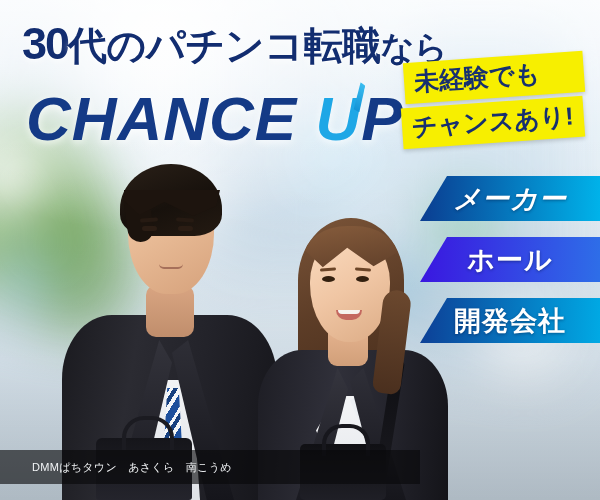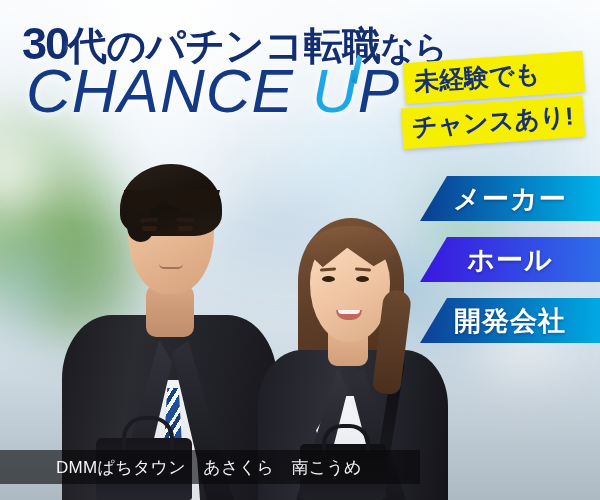--- a/index.html
+++ b/index.html
@@ -48,23 +48,23 @@
     color:#122d70;
     letter-spacing:-0.5px;
     white-space:nowrap;
     text-shadow:0 1px 0 rgba(255,255,255,.85),0 2px 7px rgba(255,255,255,.75);
     z-index:6;
   }
   .headline .num{font-size:45px;letter-spacing:-2px;}
   .headline .tail{font-size:33px;}
 
   .logo{
-    position:absolute;left:26px;top:60px;
+    position:absolute;left:26px;top:88px;
     font-size:62px;line-height:62px;
-    font-weight:normal;font-style:italic;
+    font-weight:bold;font-style:italic;
     color:#143a86;
     letter-spacing:1px;
     white-space:nowrap;
     text-shadow:0 2px 9px rgba(255,255,255,.85);
     z-index:6;
   }
   .logo .up-u{position:relative;color:#1ea7e6;display:inline-block;}
   .logo .up-u::after{
     content:"";position:absolute;
     right:-3px;top:-6px;
@@ -278,22 +278,22 @@
 
   
   .caption{
     position:absolute;left:0;bottom:16px;
     width:420px;height:34px;
     background:rgba(8,8,10,.62);
     display:flex;align-items:center;
     z-index:10;
   }
   .caption span{
-    color:#f2f4f6;font-size:17px;
-    padding-left:56px;white-space:pre;
+    color:#f2f4f6;font-size:11px;
+    padding-left:32px;white-space:pre;
     letter-spacing:.3px;
   }
 </style>
 </head>
 <body>
 
 <div id="banner">
 
   <div class="bg-base"></div>
 
@@ -364,21 +364,21 @@
   <div class="logo" style="color: rgb(20, 58, 134);">
     <span>CHANCE </span><span class="up-u" style="color: rgb(30, 167, 230);">U</span><span class="up-p">P</span>
   </div>
 
   <div class="badges">
     <div class="badge badge-1" style="background: rgb(247, 239, 0); color: rgb(23, 48, 111);">未経験でも</div>
     <div class="badge badge-2" style="background: rgb(247, 239, 0); color: rgb(23, 48, 111);">チャンスあり!</div>
   </div>
 
   <div class="chips">
-    <div class="chip" style="background: linear-gradient(92deg, rgb(11, 60, 144) 0%, rgb(0, 179, 234) 100%);">
+    <div class="chip" style="background: linear-gradient(92deg, rgb(11, 60, 144) 0%, rgb(0, 179, 234) 100%); font-style: italic;">
         <span>メーカー</span>
       </div>
     <div class="chip" style="background: linear-gradient(92deg, rgb(58, 22, 224) 0%, rgb(46, 110, 232) 100%);">
         <span>ホール</span>
       </div>
     <div class="chip" style="background: linear-gradient(92deg, rgb(13, 63, 150) 0%, rgb(0, 169, 228) 100%); margin-top: 8px;">
         <span>開発会社</span>
       </div>
   </div>
 

